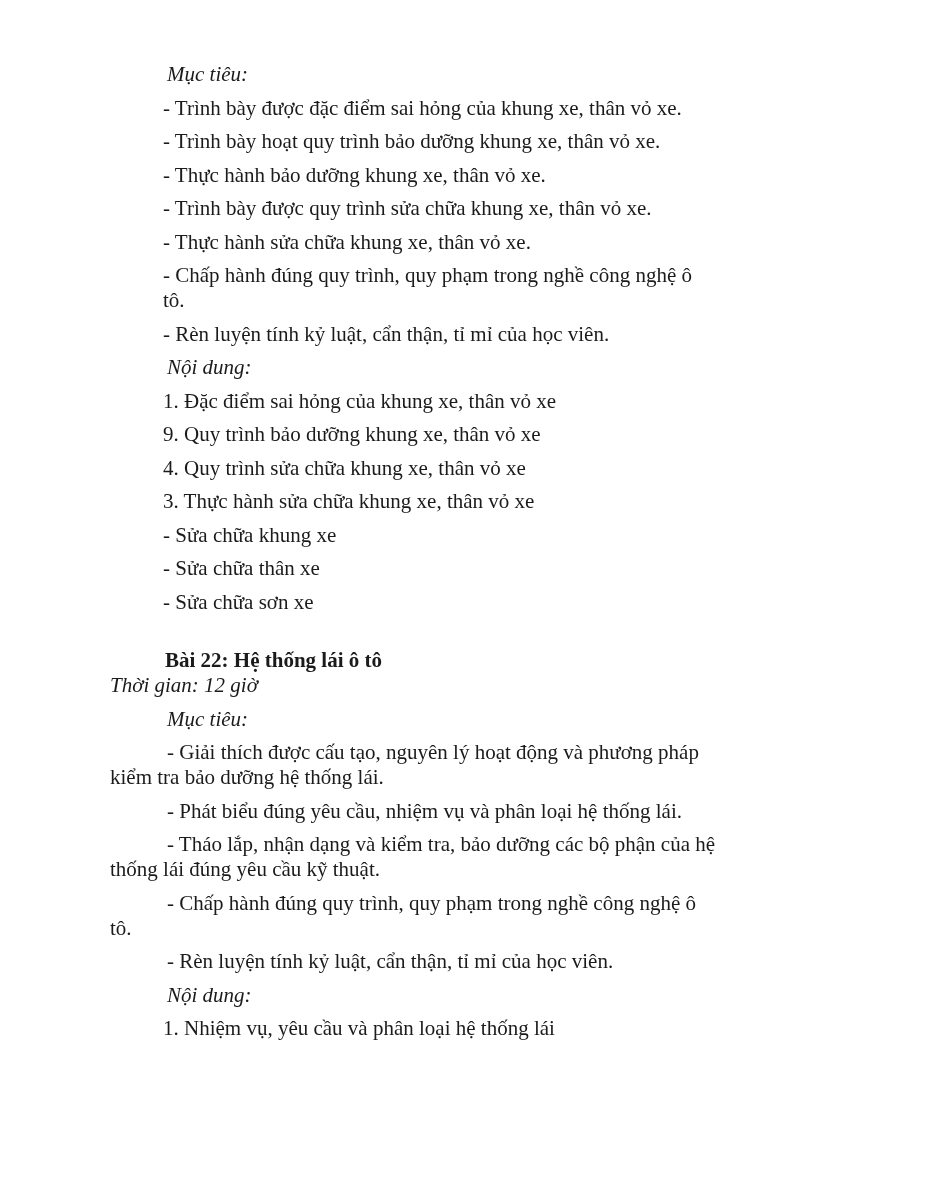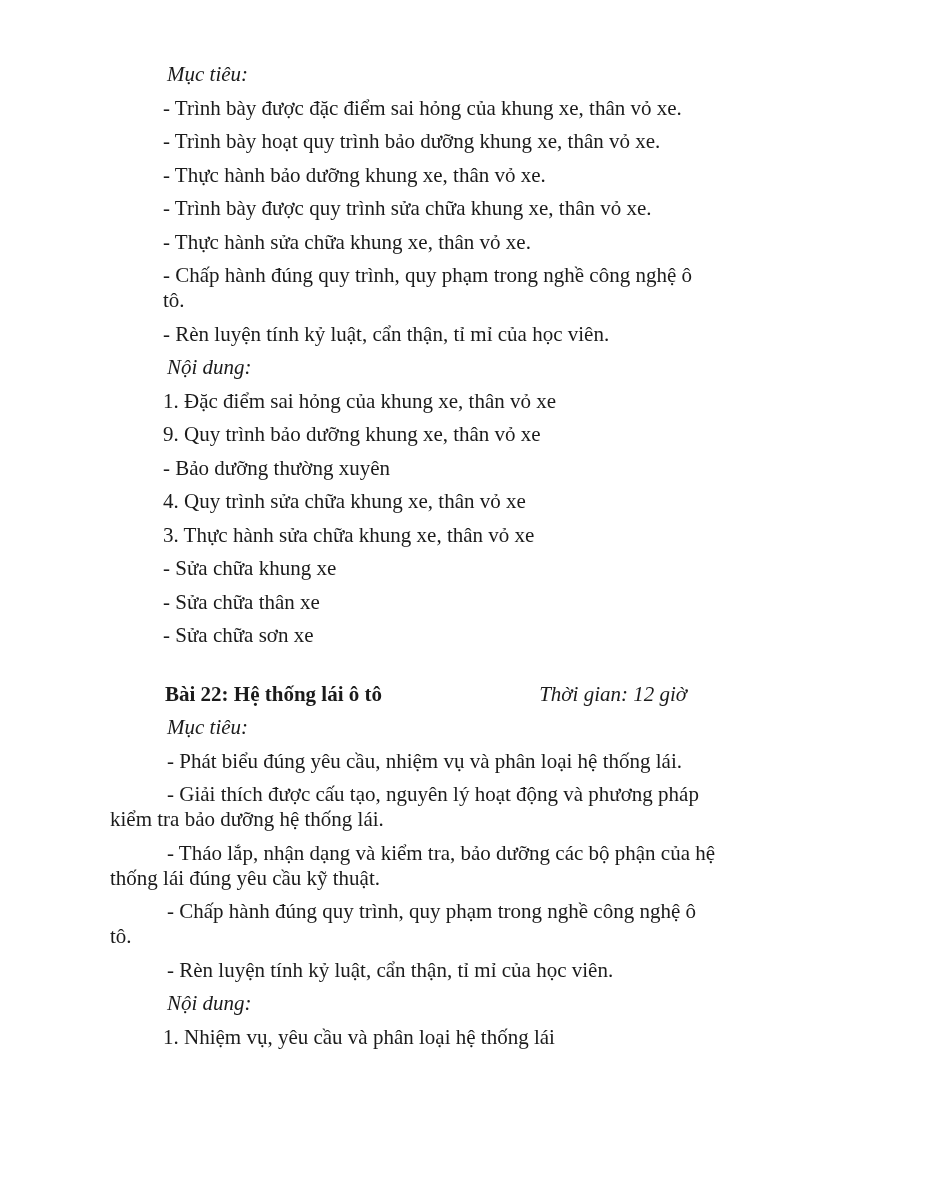--- a/index.html
+++ b/index.html
@@ -37,20 +37,21 @@
   .fi {
     text-indent: 57px;
   }
   
   .heading-row {
     display: flex;
     justify-content: space-between;
     align-items: baseline;
     margin: 33.5px 0 8.5px 0;
     line-height: 25px;
+    flex-direction: column;
   }
   .lesson-title {
     font-weight: bold;
     padding-left: 55px;
   }
   .lesson-time {
     font-style: italic;
     margin-right: 30px;
   }
   .page-number {
@@ -73,35 +74,34 @@
     <p class="li1">- Trình bày hoạt quy trình bảo dưỡng khung xe, thân vỏ xe.</p>
     <p class="li1">- Thực hành bảo dưỡng khung xe, thân vỏ xe.</p>
     <p class="li1">- Trình bày được quy trình sửa chữa khung xe, thân vỏ xe.</p>
     <p class="li1">- Thực hành sửa chữa khung xe, thân vỏ xe.</p>
     <p class="li1">- Chấp hành đúng quy trình, quy phạm trong nghề công nghệ ô tô.</p>
     <p class="li1">- Rèn luyện tính kỷ luật, cẩn thận, tỉ mỉ của học viên.</p>
 
     <p class="lbl">Nội dung:</p>
     <p class="li1">1. Đặc điểm sai hỏng của khung xe, thân vỏ xe</p>
     <p class="li1">9. Quy trình bảo dưỡng khung xe, thân vỏ xe</p>
-    <p class="li1">- Bảo dưỡng thường xuyên</p>
     <p class="li1">4. Quy trình sửa chữa khung xe, thân vỏ xe</p>
     <p class="li1">3. Thực hành sửa chữa khung xe, thân vỏ xe</p>
     <p class="li1">- Sửa chữa khung xe</p>
     <p class="li1">- Sửa chữa thân xe</p>
     <p class="li1">- Sửa chữa sơn xe</p>
 
     <div class="heading-row">
       <span class="lesson-title">Bài 22: Hệ thống lái ô tô</span>
       <span class="lesson-time">Thời gian: 12 giờ</span>
     </div>
 
     <p class="lbl">Mục tiêu:</p>
+    <p class="fi">- Giải thích được cấu tạo, nguyên lý hoạt động và phương pháp kiểm tra bảo dưỡng hệ thống lái.</p>
     <p class="fi">- Phát biểu đúng yêu cầu, nhiệm vụ và phân loại hệ thống lái.</p>
-    <p class="fi">- Giải thích được cấu tạo, nguyên lý hoạt động và phương pháp kiểm tra bảo dưỡng hệ thống lái.</p>
     <p class="fi">- Tháo lắp, nhận dạng và kiểm tra, bảo dưỡng các bộ phận của hệ thống lái đúng yêu cầu kỹ thuật.</p>
     <p class="fi">- Chấp hành đúng quy trình, quy phạm trong nghề công nghệ ô tô.</p>
     <p class="fi">- Rèn luyện tính kỷ luật, cẩn thận, tỉ mỉ của học viên.</p>
 
     <p class="lbl">Nội dung:</p>
     <p class="li1">1. Nhiệm vụ, yêu cầu và phân loại hệ thống lái</p>
 
   </div>
 
   <div class="page-number">94</div>

